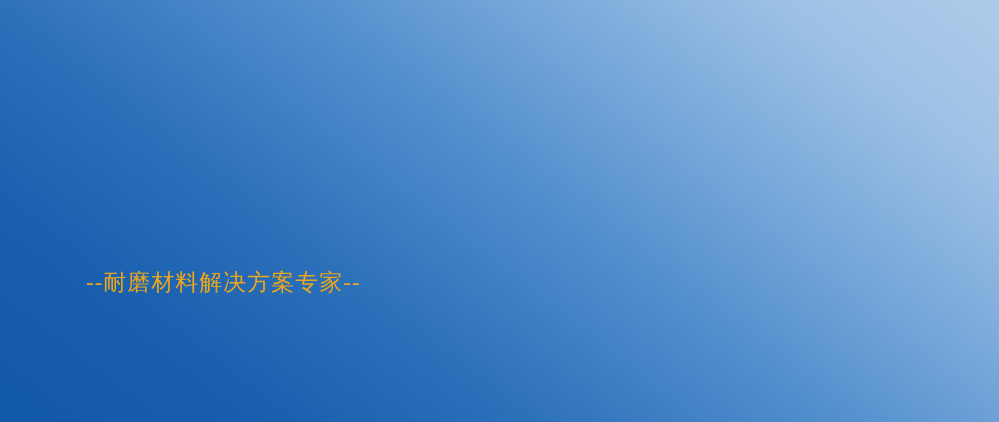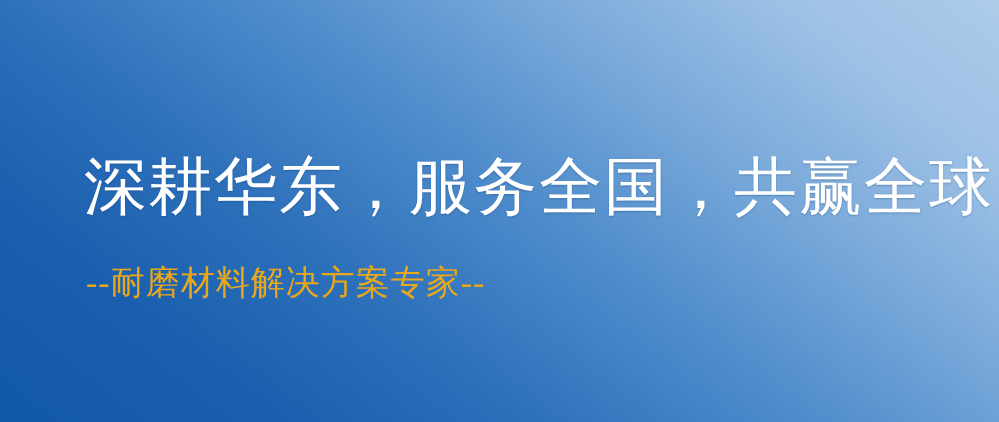--- a/index.html
+++ b/index.html
@@ -37,21 +37,21 @@
     white-space: nowrap;
     text-shadow: 0 1px 2px rgba(10, 50, 100, 0.30);
   }
 
   
   .subtitle {
     position: absolute;
     left: 86px;
     top: 266px;
     font-family: "Liberation Serif", "DejaVu Serif", serif;
-    font-size: 34px;
+    font-size: 23px;
     line-height: 34px;
     letter-spacing: 1px;
     color: #e9a71b;
     white-space: nowrap;
   }
 
   
   .logo {
     position: absolute;
     left: 742px;
@@ -63,18 +63,17 @@
     display: block;
     width: 252px;
     height: 122px;
   }
 </style>
 </head>
 <body>
 
 <div class="banner">
 
-  <div class="headline">深耕华东，服务全国，共赢全球</div>
 
   <div class="subtitle">--耐磨材料解决方案专家--</div>
 
 
 </div>
 
 </body></html>

